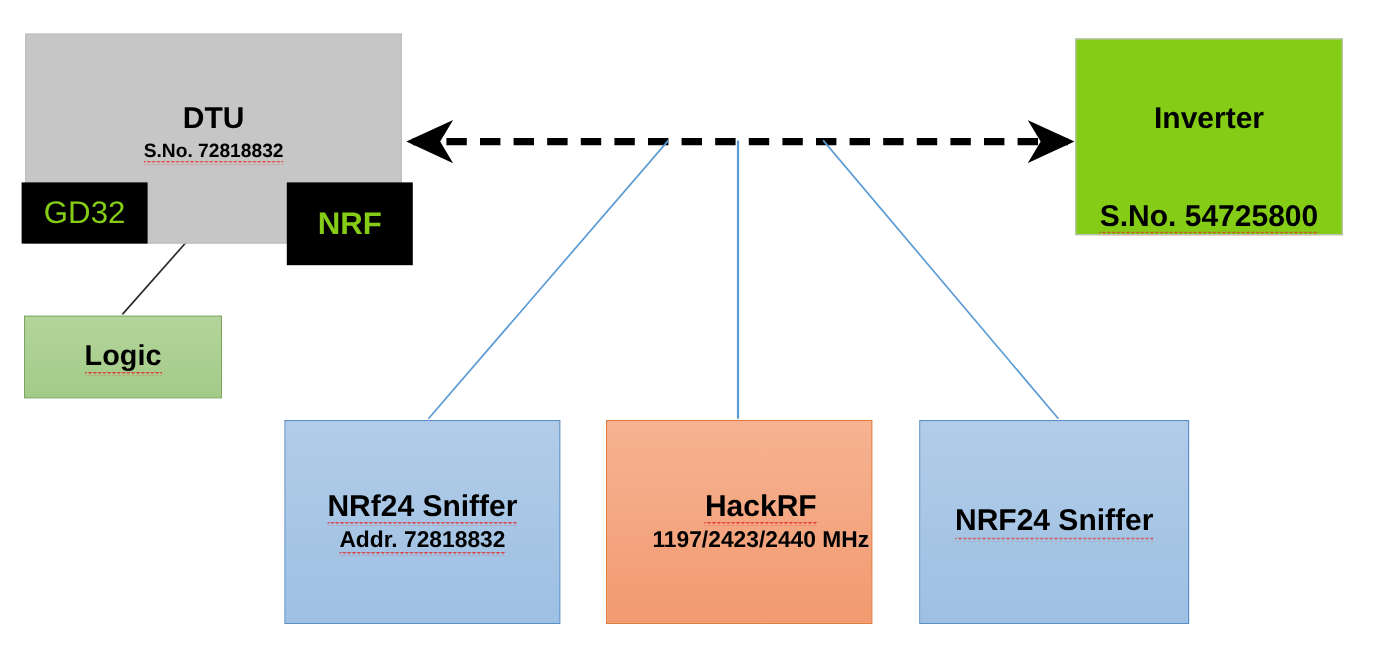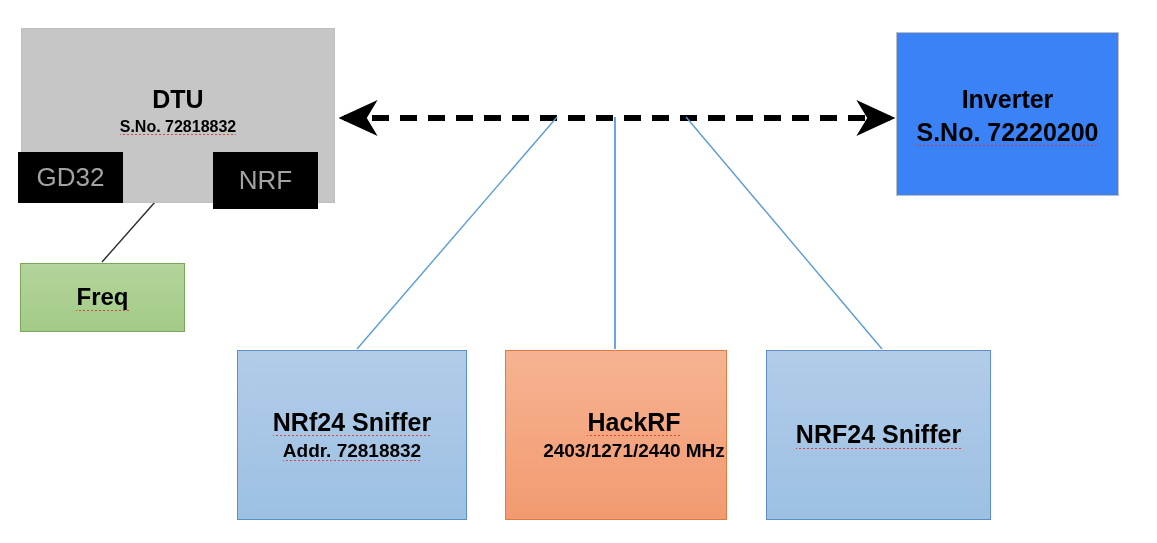--- a/index.html
+++ b/index.html
@@ -44,41 +44,41 @@
   }
   #dtu-box .title   { font-size: 25px; }
   #dtu-box .subline { font-size: 16px; margin-top: 3px; }
 
   
   #inverter-box {
     left: 896px;
     top: 32px;
     width: 223px;
     height: 164px;
-    background: #3b82f6;
+    background: #84cc16;
     border: 1px solid #bfbfbf;
-    justify-content: flex-start;
+    justify-content: space-between;
     padding-top: 52px;
   }
   #inverter-box .title   { font-size: 25px; }
   #inverter-box .subline { font-size: 25px; margin-top: 3px; }
 
   
   .chip {
     position: absolute;
     box-sizing: border-box;
     background: #000000;
-    color: #a3a3a3;
+    color: #84cc16;
     display: flex;
     align-items: center;
     justify-content: center;
     font-size: 26px;
   }
   #gd32-box { left: 18px;  top: 152px; width: 105px; height: 51px; }
-  #nrf-box  { left: 213px; top: 152px; width: 105px; height: 57px; }
+  #nrf-box  { left: 239px; top: 152px; width: 105px; height: 69px; font-weight: bold; }
 
   
   #logic-box {
     left: 20px;
     top: 263px;
     width: 165px;
     height: 69px;
     background: linear-gradient(180deg, #b3d49a 0%, #a3cb88 100%);
     border: 1px solid #7aa75c;
     font-size: 24px;
@@ -179,44 +179,44 @@
 
   <div class="chip" id="gd32-box">
     <span>GD32</span>
   </div>
 
   <div class="chip" id="nrf-box">
     <span>NRF</span>
   </div>
 
   <div class="node" id="logic-box">
-    <span class="spell">Freq</span>
+    <span class="spell">Logic</span>
   </div>
 
   <div class="node" id="inverter-box">
     <div class="title">Inverter</div>
     <div class="subline">
-      <span class="spell">S.No. 72220200</span>
+      <span class="spell">S.No. 54725800</span>
     </div>
   </div>
 
   <div class="node bottom-box blue" id="sniffer-left-box">
     <div class="title">
       <span class="spell">NRf24 Sniffer</span>
     </div>
     <div class="subline">
       <span class="spell">Addr. 72818832</span>
     </div>
   </div>
 
   <div class="node bottom-box orange" id="hackrf-box">
     <div class="title">
       <span class="spell">HackRF</span>
     </div>
-    <div class="small">2403/1271/2440 MHz</div>
+    <div class="small">1197/2423/2440 MHz</div>
   </div>
 
   <div class="node bottom-box blue" id="sniffer-right-box">
     <div class="title">
       <span class="spell">NRF24 Sniffer</span>
     </div>
   </div>
 
 </div>
 

